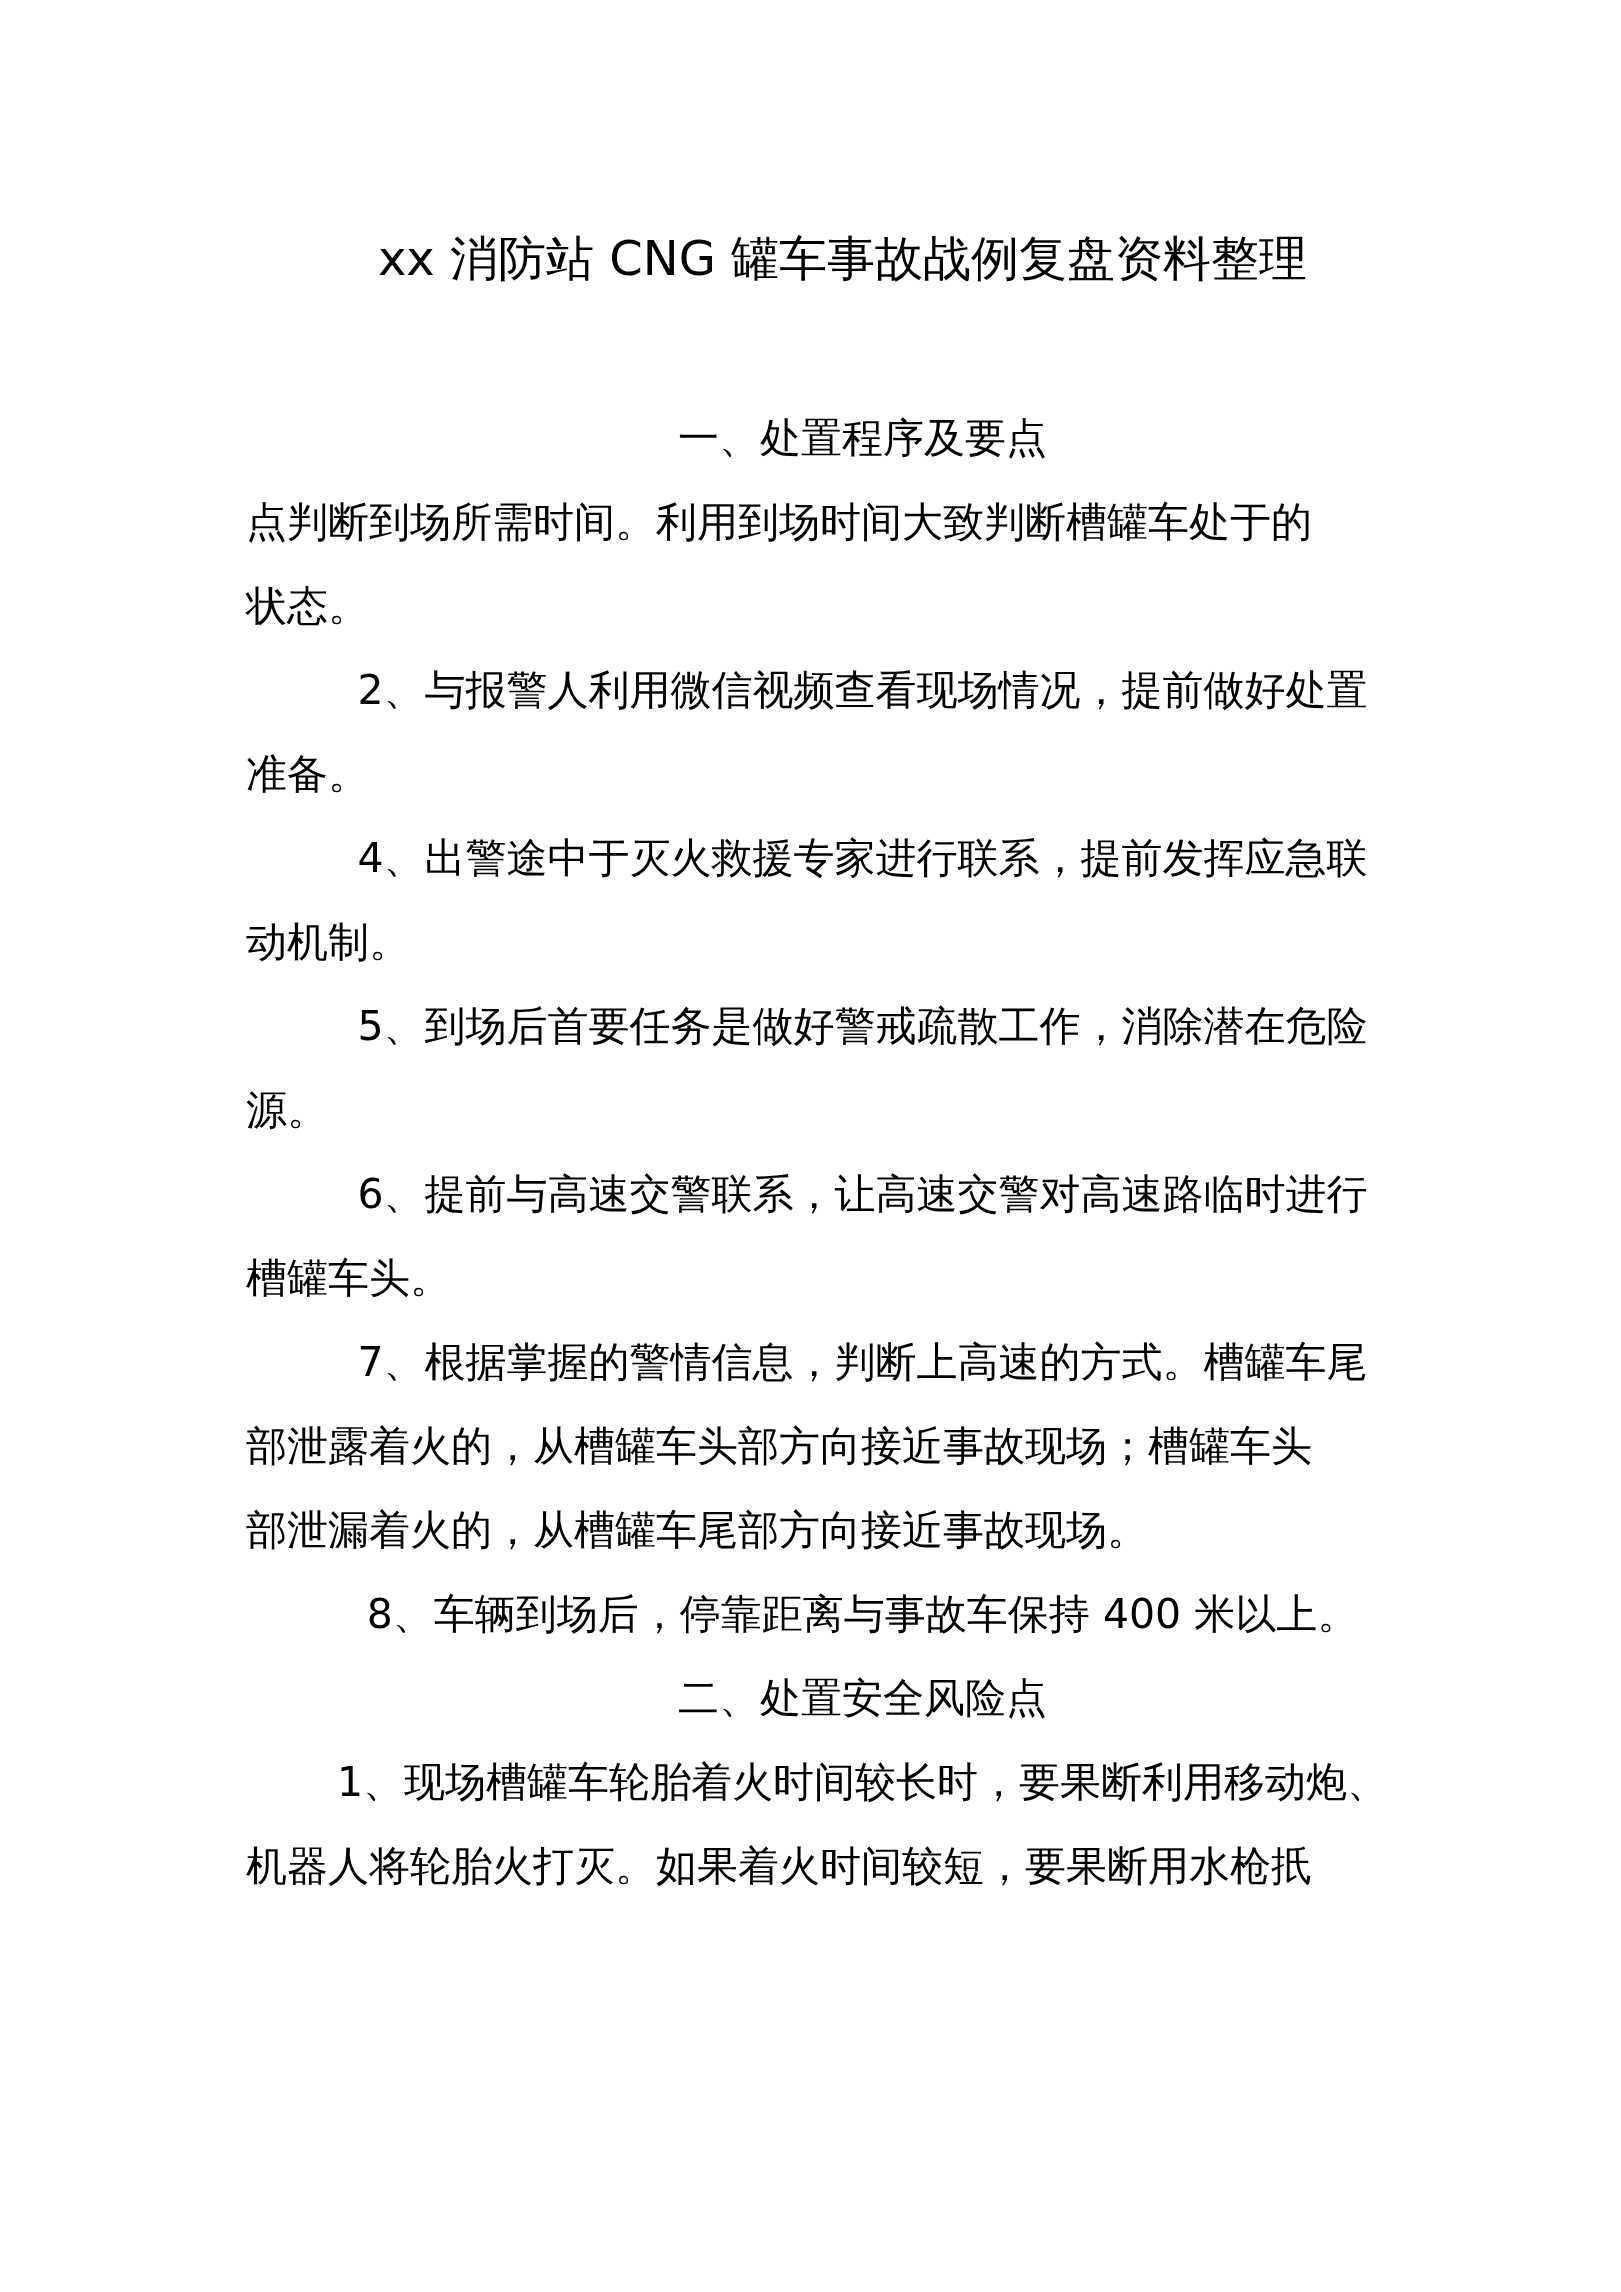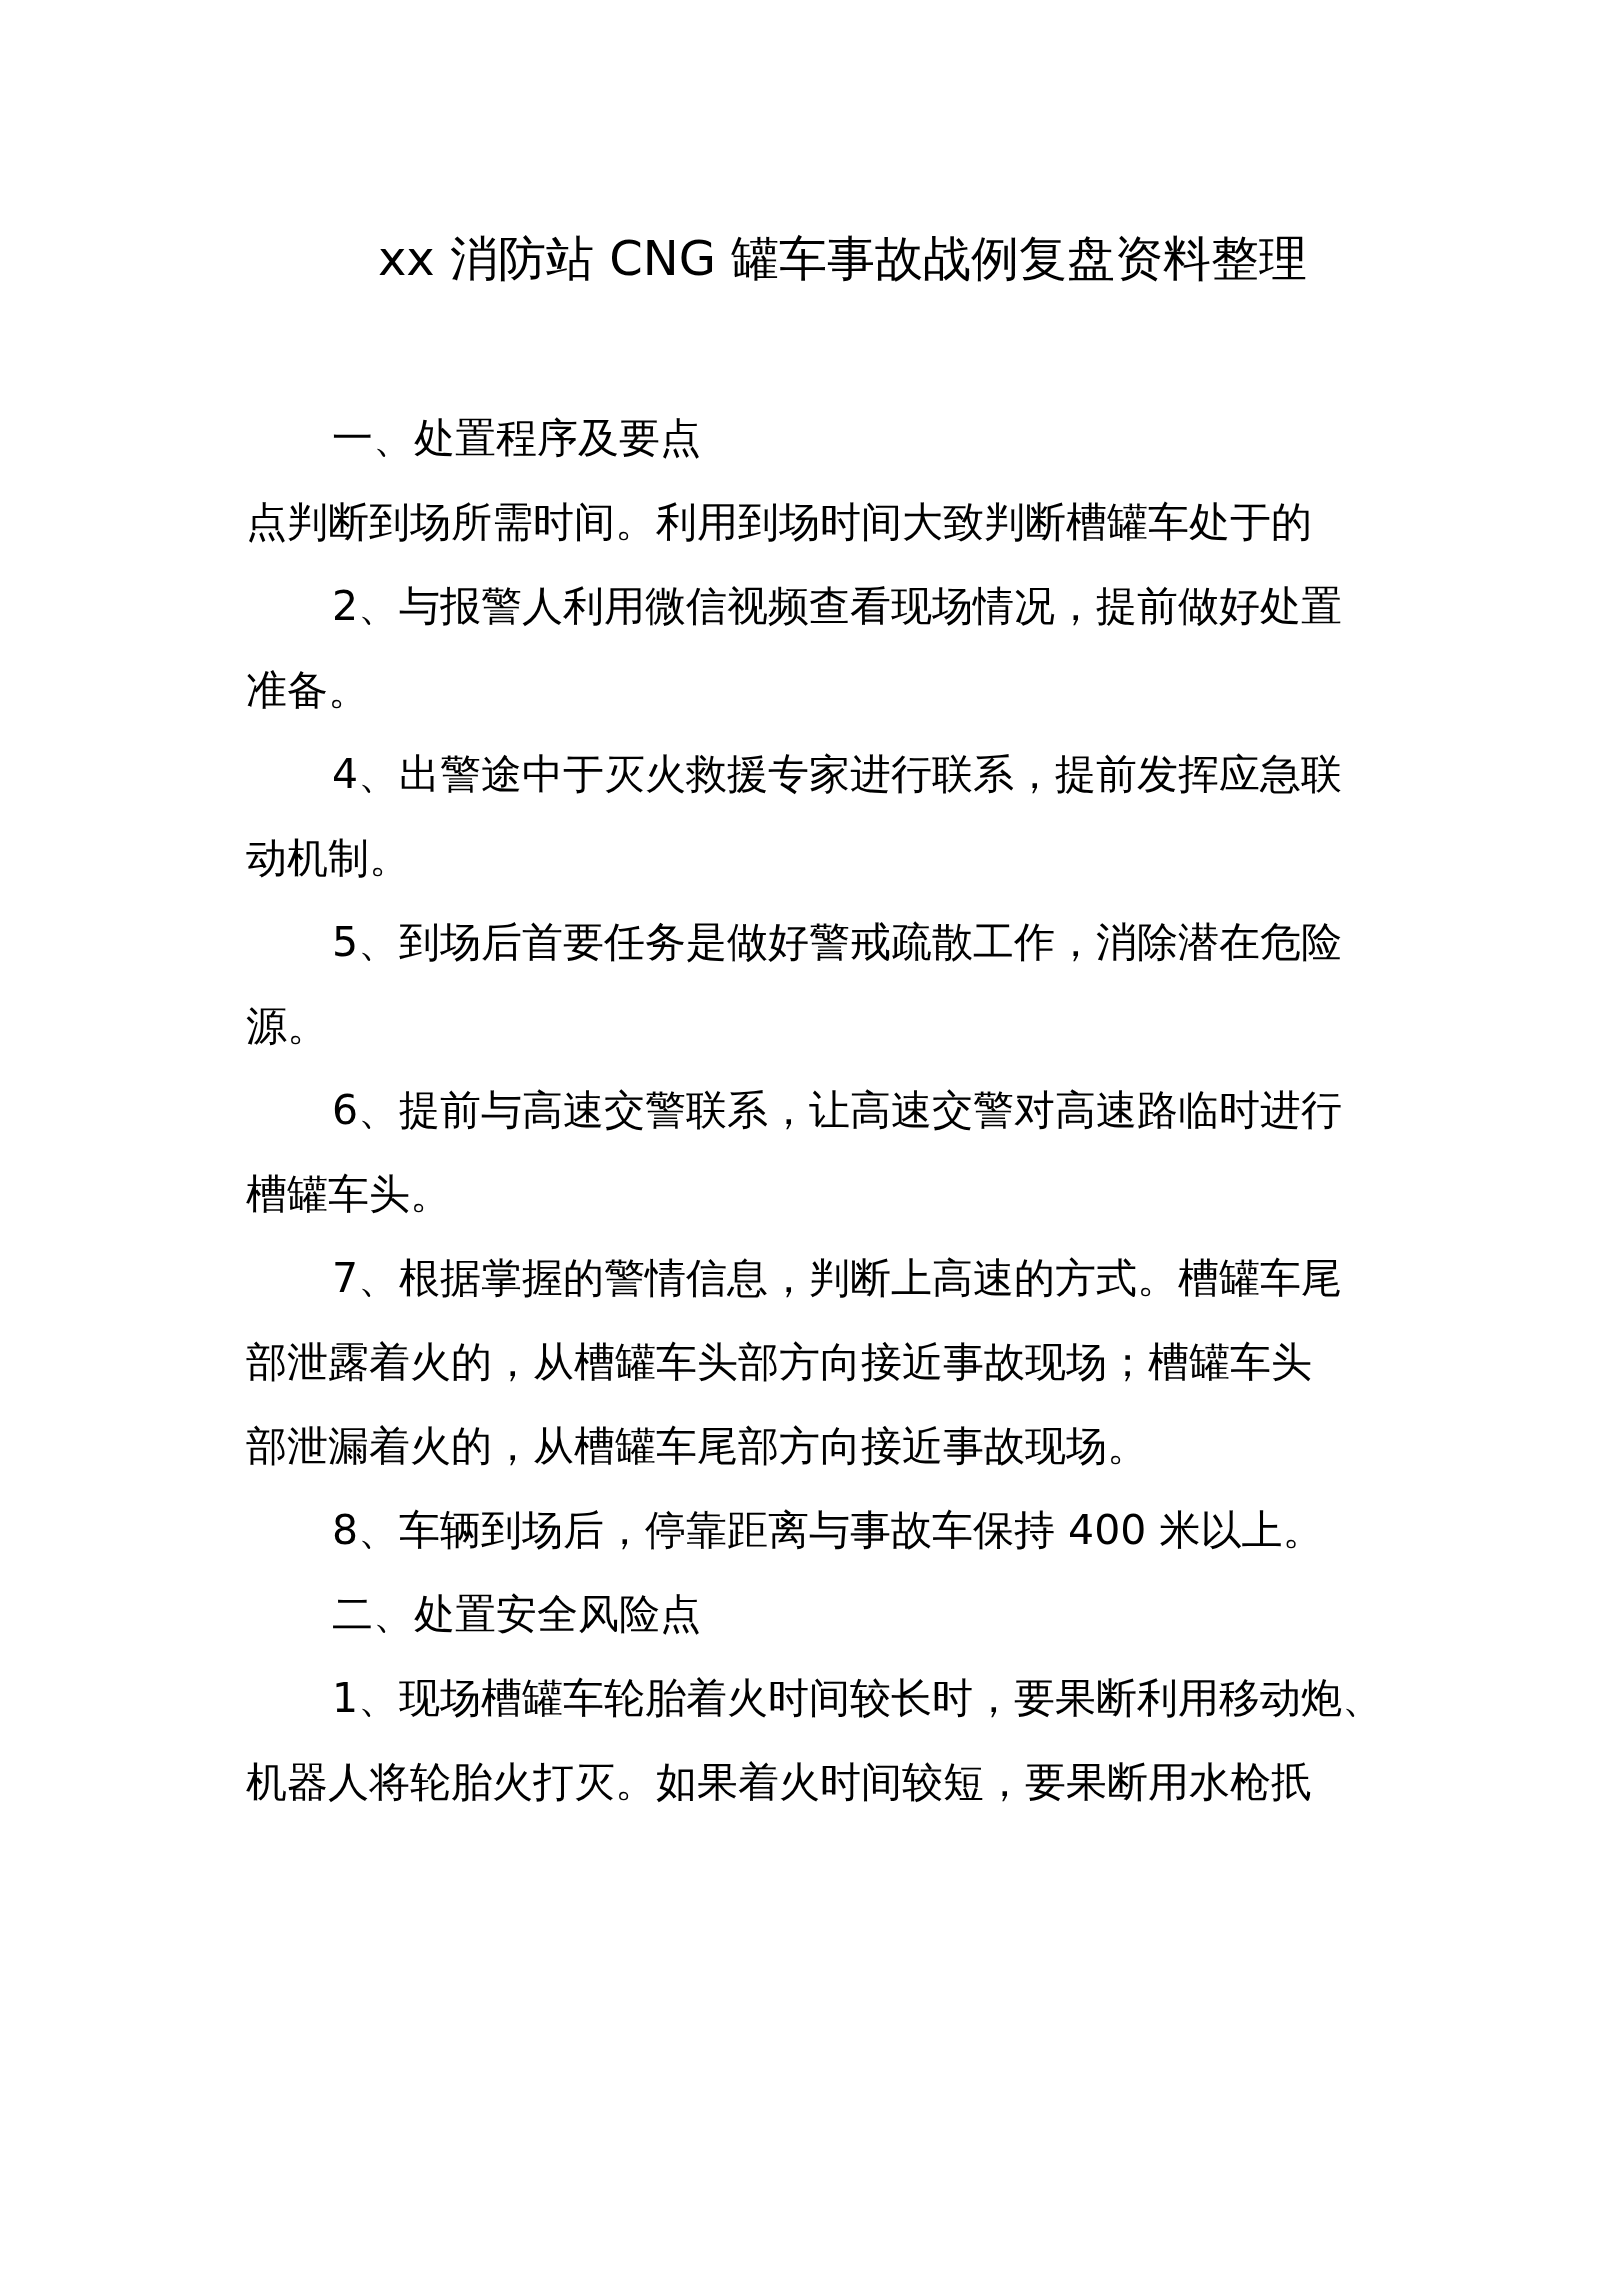--- a/index.html
+++ b/index.html
@@ -42,34 +42,36 @@
       width: 1147px;
       font-size: 41px;
       line-height: 84px;
     }
     .line {
       display: block;
       white-space: nowrap;
     }
     .line.indent {
       padding-left: 86px;
+      text-align: center;
     }
   </style>
 </head>
 <body>
 
 <div class="page">
 
   <div class="title">xx 消防站 CNG 罐车事故战例复盘资料整理</div>
 
   <div class="body">
 
     <span class="line indent">一、处置程序及要点</span>
 
     <span class="line">点判断到场所需时间。利用到场时间大致判断槽罐车处于的</span>
+    <span class="line">状态。</span>
 
     <span class="line indent">2、与报警人利用微信视频查看现场情况，提前做好处置</span>
     <span class="line">准备。</span>
 
 
     <span class="line indent">4、出警途中于灭火救援专家进行联系，提前发挥应急联</span>
     <span class="line">动机制。</span>
 
     <span class="line indent">5、到场后首要任务是做好警戒疏散工作，消除潜在危险</span>
     <span class="line">源。</span>

